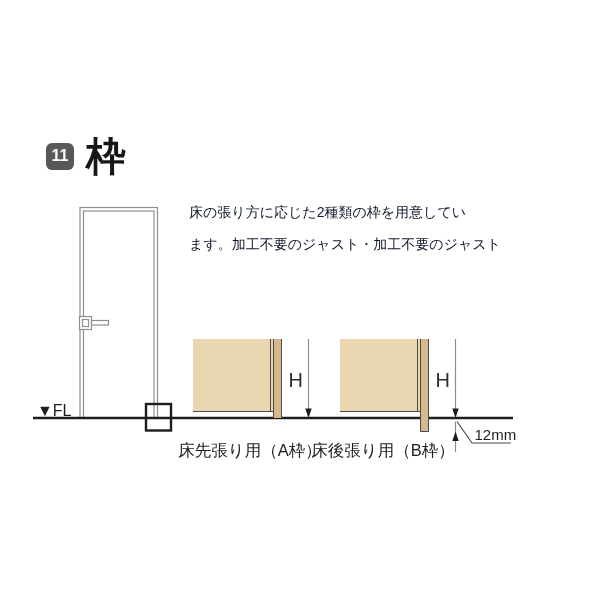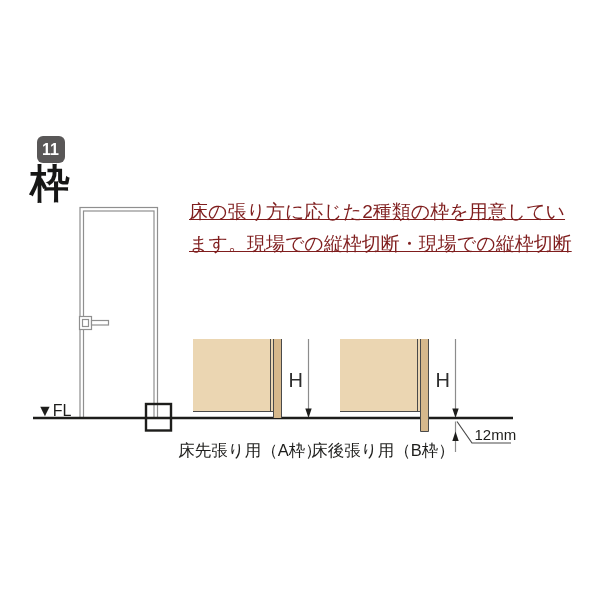--- a/index.html
+++ b/index.html
@@ -1,43 +1,43 @@
 <!DOCTYPE html>
 <html><head>
 <meta charset="utf-8">
 <style>
   html,body{margin:0;padding:0;background:#ffffff;}
   .canvas{
     position:relative;width:600px;height:600px;background:#ffffff;overflow:hidden;
     font-family:"Liberation Sans","DejaVu Sans",sans-serif;
   }
-  .header{position:absolute;left:30px;top:136px;display:flex;align-items:center;flex-direction:column;}
+  .header{position:absolute;left:46px;top:136px;display:flex;align-items:center;gap:12px;}
   .badge{
     display:inline-flex;width:28px;height:27px;border-radius:6px;background:#595757;
     color:#ffffff;font-size:16px;font-weight:bold;align-items:center;justify-content:center;
   }
   .title{font-size:40px;font-weight:bold;color:#161615;line-height:1;letter-spacing:1px;}
-  .desc{position:absolute;left:189px;top:196px;width:395px;font-size:19px;line-height:32px;color:#7f1d1d;text-decoration:underline;}
+  .desc{position:absolute;left:189px;top:196px;width:395px;font-size:14px;line-height:32px;color:#0f172a;}
   .desc-line{white-space:nowrap;}
   .figure{position:absolute;left:0;top:0;}
   svg text{font-family:"Liberation Sans","DejaVu Sans",sans-serif;}
 </style>
 </head>
 <body>
 
 <div class="canvas">
 
   <div class="header">
     <span class="badge">11</span>
     <span class="title">枠</span>
   </div>
 
   <div class="desc">
     <div class="desc-line">床の張り方に応じた2種類の枠を用意してい</div>
-    <div class="desc-line">ます。現場での縦枠切断・現場での縦枠切断</div>
+    <div class="desc-line">ます。加工不要のジャスト・加工不要のジャスト</div>
   </div>
 
   <svg class="figure" width="600" height="600" viewBox="0 0 600 600">
 
     <g stroke="#8f8f8f" stroke-width="1.2" fill="none">
       <rect x="80" y="207.5" width="77.5" height="210.5"></rect>
       <rect x="83.5" y="211" width="70.5" height="207"></rect>
       <rect x="79.5" y="316.5" width="12" height="13" fill="#ffffff"></rect>
       <rect x="82.5" y="319.5" width="6" height="7"></rect>
       <rect x="91.5" y="320.5" width="17" height="4.5" fill="#ffffff"></rect>

